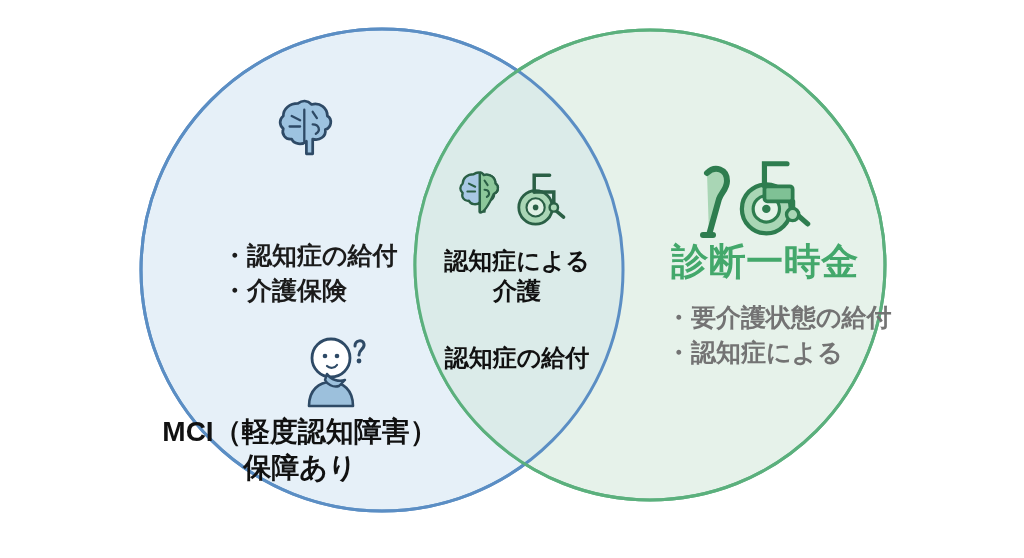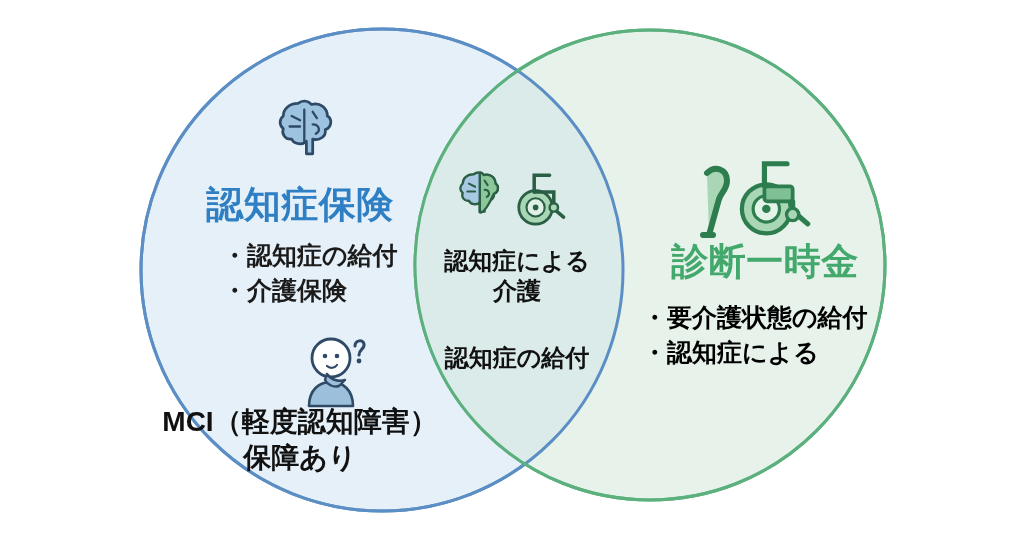--- a/index.html
+++ b/index.html
@@ -69,21 +69,21 @@
     text-align: center;
   }
   .left-list .li {
     display: block;
     text-align: left;
     padding-left: 86px;
     margin-bottom: 4px;
   }
   .left-mci {
     left: 110px;
-    top: 404px;
+    top: 414px;
     width: 380px;
     font-size: 28px;
     font-weight: 700;
     color: #111111;
     line-height: 1.28;
   }
 
   
   .center-heading {
     left: 413px;
@@ -108,26 +108,26 @@
   .right-heading {
     left: 600px;
     top: 239px;
     width: 330px;
     font-size: 37px;
     font-weight: 700;
     color: #43a86b;
     letter-spacing: 0.5px;
   }
   .right-list {
-    left: 600px;
+    left: 624px;
     top: 302px;
     width: 330px;
     font-size: 25px;
     font-weight: 700;
-    color: #000000;
+    color: #737373;
   }
   .right-list .li {
     display: block;
     text-align: left;
     padding-left: 42px;
     margin-bottom: 4px;
   }
 </style>
 </head>
 <body>
@@ -202,21 +202,20 @@
       <circle cx="28" cy="52" r="4.5" fill="#2e7d4f"></circle>
       <path d="M26,28 L26,4 L50,4" fill="none" stroke="#2e7d4f" stroke-width="5.5" stroke-linecap="round"></path>
       <rect x="26" y="28" width="30" height="16" rx="3" fill="#7fc195" stroke="#2e7d4f" stroke-width="4"></rect>
       <path d="M56,44 L56,54 L72,68" fill="none" stroke="#2e7d4f" stroke-width="5.5" stroke-linecap="round"></path>
       <circle cx="56" cy="58" r="6.5" fill="#a9d6b5" stroke="#2e7d4f" stroke-width="3.6"></circle>
     </g>
   </svg>
 
   <div class="layer">
 
-    <div class="block left-heading">認知症保険</div>
 
     <div class="block left-list">
       <span class="li">・認知症の給付</span>
       <span class="li">・介護保険</span>
     </div>
 
     <div class="block left-mci">
       <div>MCI（軽度認知障害）</div>
       <div>保障あり</div>
     </div>

